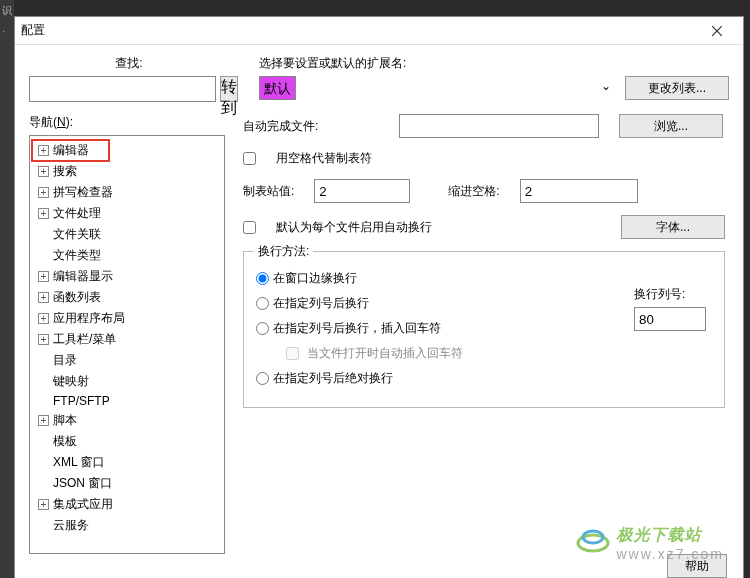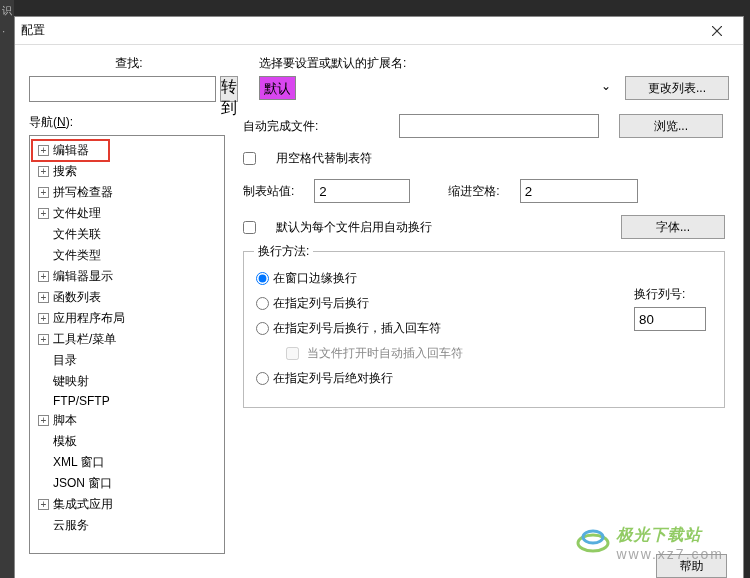--- a/index.html
+++ b/index.html
@@ -38,21 +38,21 @@
 .w210 { width: 200px; }
 .w96 { width: 96px; }
 .chk { width: 13px; height: 13px; }
 .fieldset { border: 1px solid #bbb; padding: 10px 12px 12px 12px; margin-top: 2px; position: relative; }
 .legend { position: absolute; top: -9px; left: 10px; background: #fff; padding: 0 4px; font-size: 12px; }
 .radio-row { display: flex; align-items: center; gap: 4px; margin: 8px 0; }
 .radio { width: 13px; height: 13px; }
 .sub-chk { margin-left: 22px; display: flex; align-items: center; gap: 8px; color: #888; padding-left: 8px; }
 .wrap-right { position: absolute; right: 18px; top: 34px; }
 .wrap-right .lbl { display: block; margin-bottom: 4px; }
-.help-btn { width: 71px; height: 24px; background: #e9e9e9; border: 1px solid #999; cursor: pointer; align-self: flex-end; margin-top: 0; font-size: 12px; }
+.help-btn { width: 60px; height: 24px; background: #e9e9e9; border: 1px solid #999; cursor: pointer; align-self: flex-end; margin-top: 0; font-size: 12px; }
 .footer { display: flex; justify-content: flex-end; padding-right: 2px; }
 .watermark { position: absolute; right: 26px; bottom: 16px; display: flex; align-items: flex-start; gap: 6px; opacity: 0.85; pointer-events: none; }
 .wm-txt { color: #7fc24a; font-size: 16px; font-weight: bold; font-style: italic; letter-spacing: 1px; }
 .wm-sub { color: #999; font-size: 14px; letter-spacing: 2px; }
 .sidebar-stub { position: absolute; left: 0; top: 0; width: 14px; height: 578px; background: #3a3a3a; }
 .sidebar-stub span { display: block; color: #bbb; font-size: 10px; padding: 4px 2px; }
 </style>
 </head>
 <body>
 

